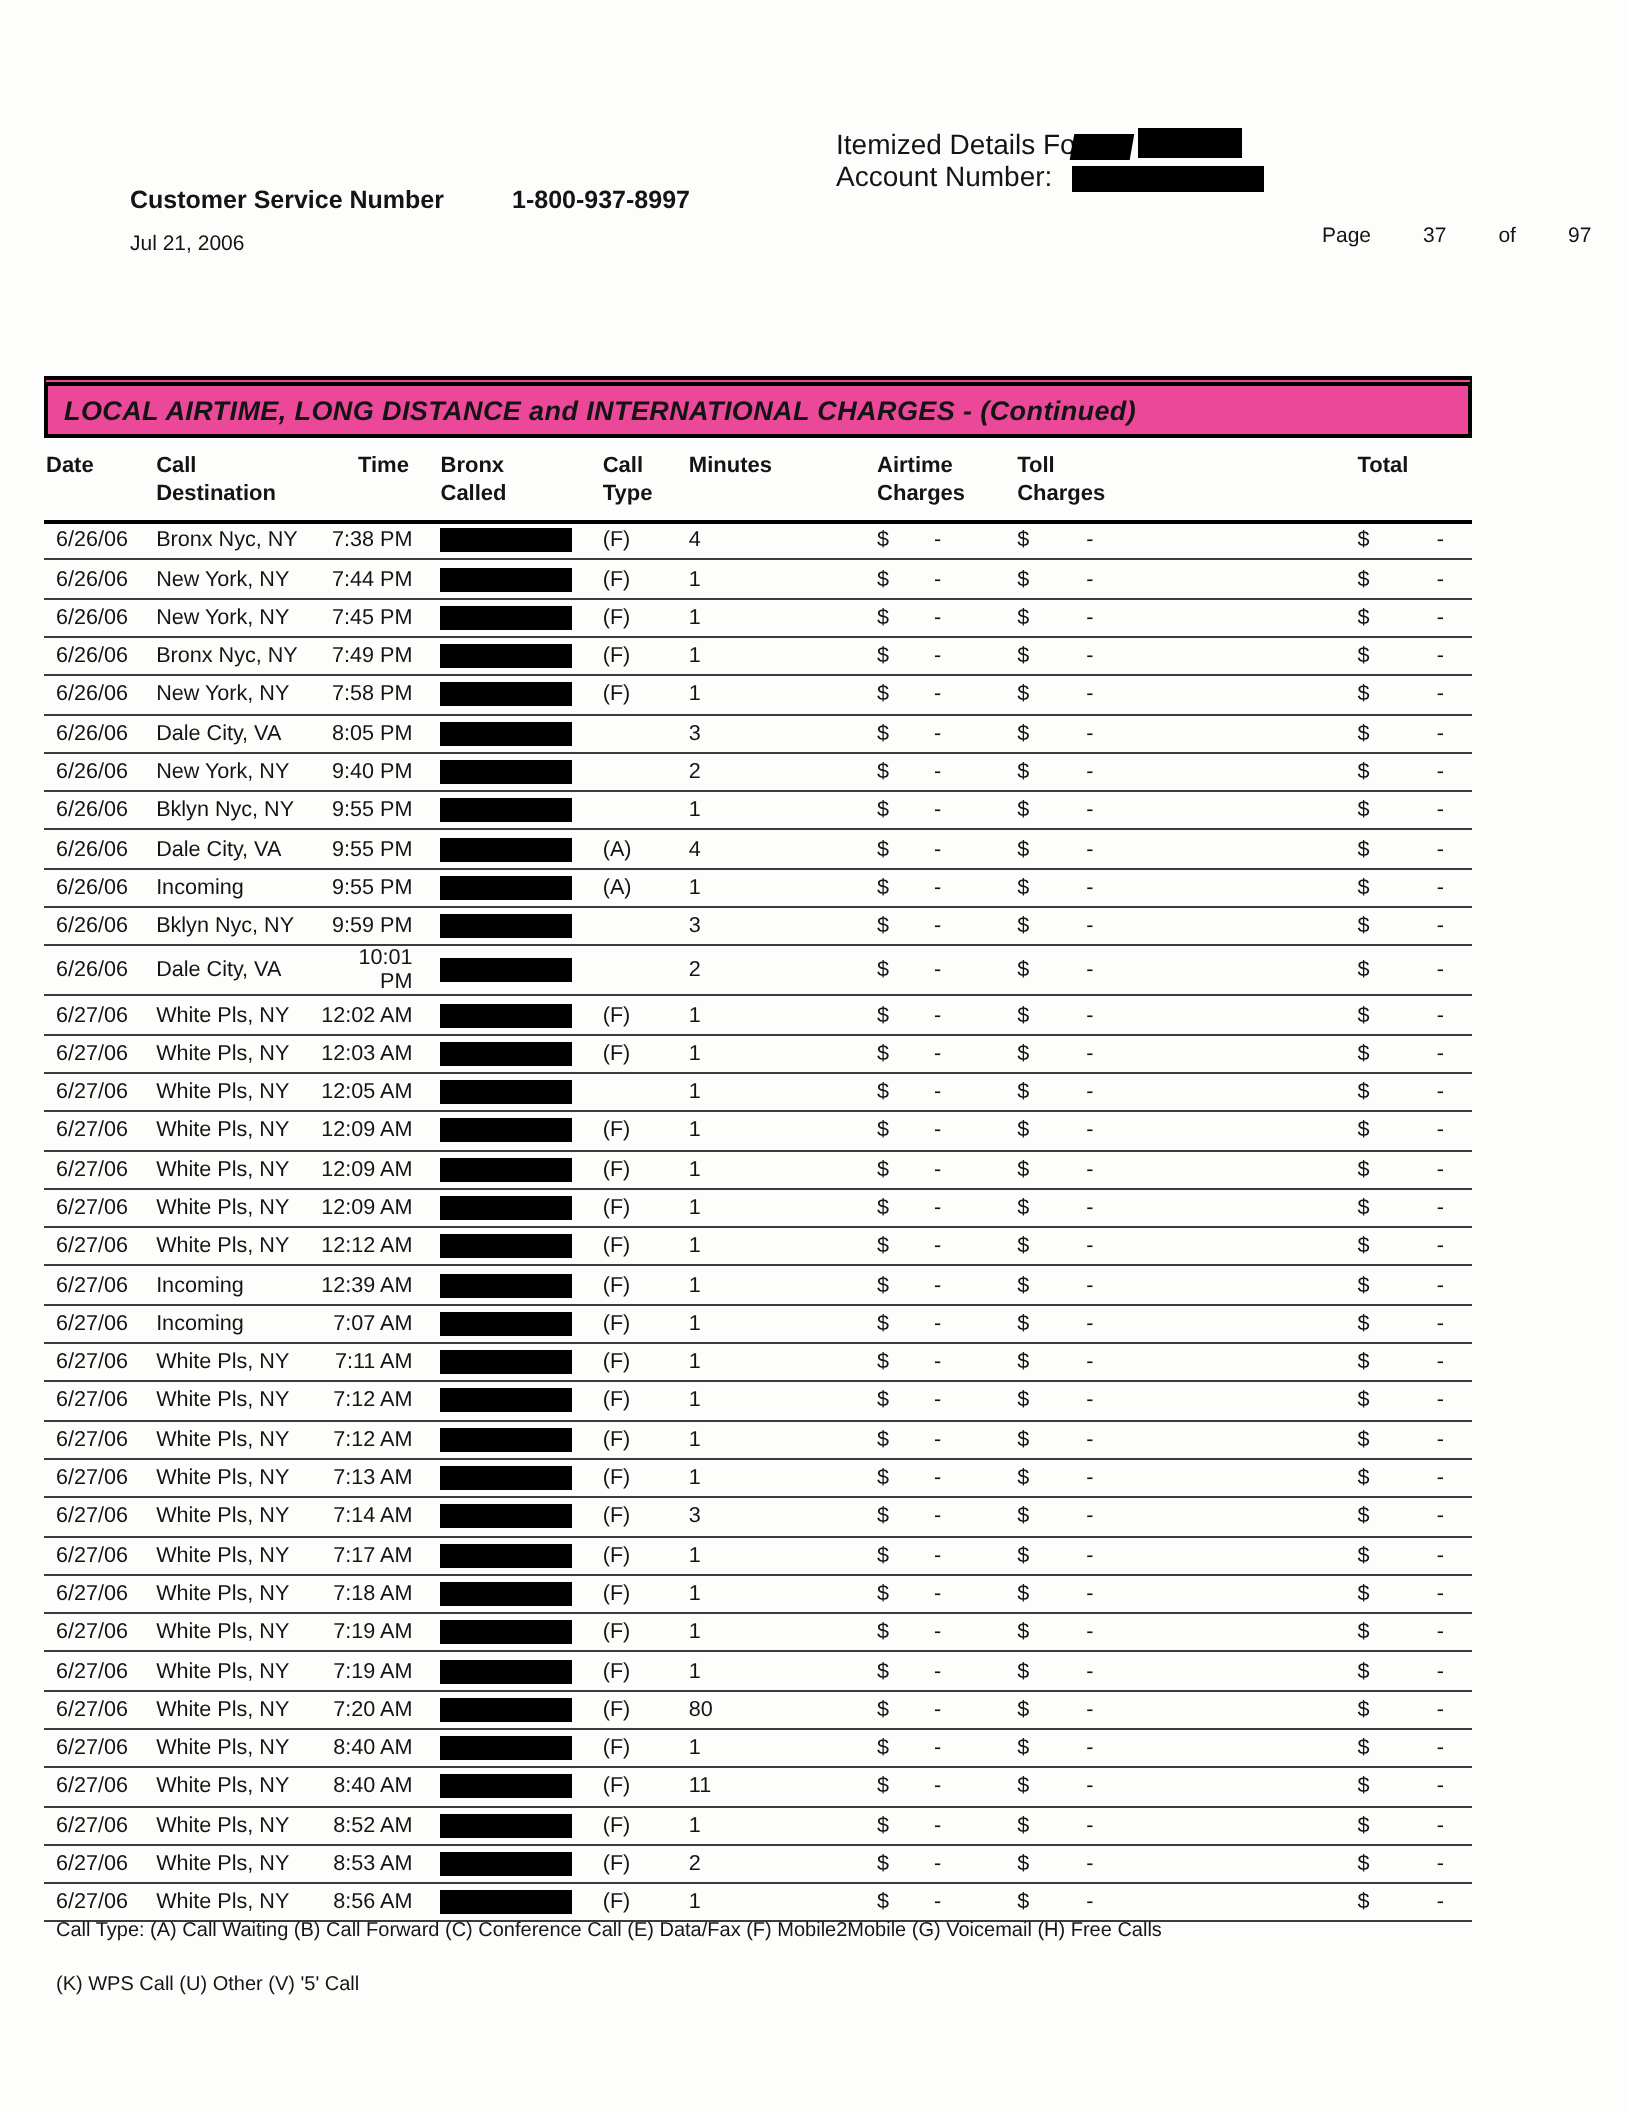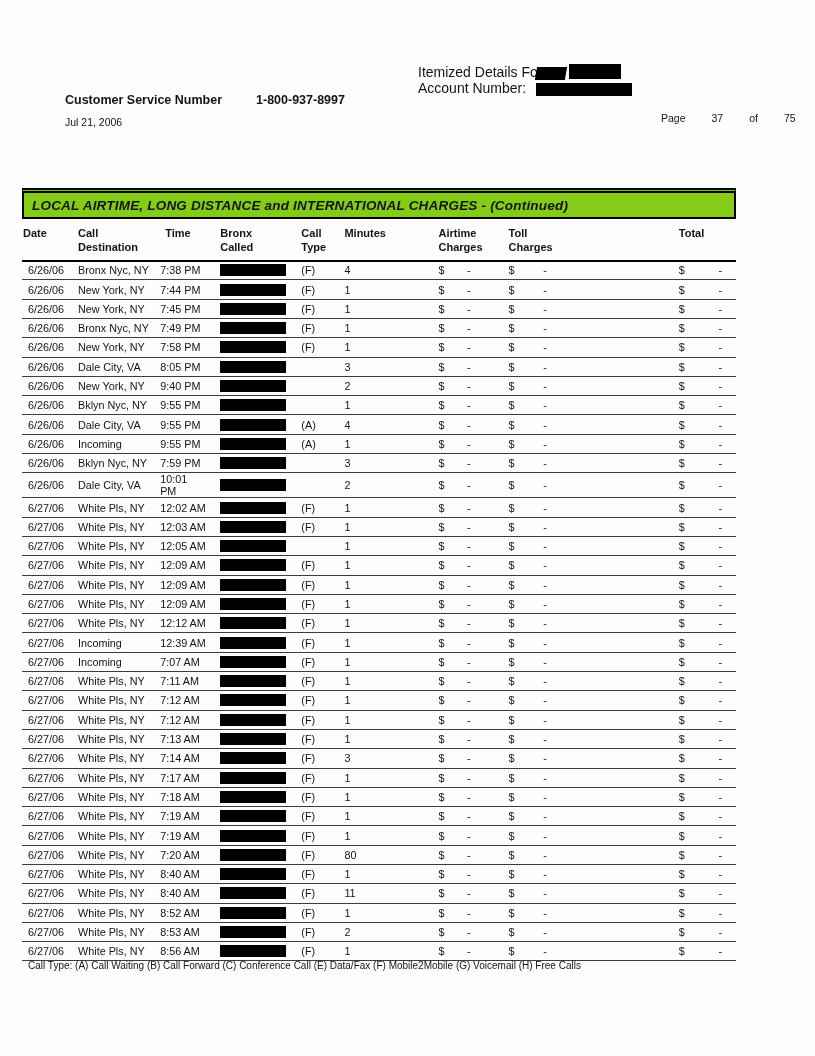--- a/index.html
+++ b/index.html
@@ -22,33 +22,33 @@
   .cs-number { margin-left:34px; }
   .date-block { position:absolute; left:65px; top:116px; font-size:10.5px; }
   .page-block { position:absolute; left:645px; top:112px; font-size:10.5px; }
   .page-block span { margin-right:10px;padding-left:16px; }
   .page-block span:last-child { margin-right:0; }
   
   .table-wrap { position:absolute; left:22px; top:188px; width:714px; }
   .table-title {
     border:2px solid #000; border-top:5px double #000;
     font-weight:bold; font-style:italic; font-size:13.5px;
-    padding:5px 8px 4px; letter-spacing:0.2px; background:#84cc16;
+    padding:5px 8px 4px; letter-spacing:0.2px; background:#ec4899;
   }
   table.calls { width:100%; border-collapse:collapse; table-layout:fixed; font-size:10.8px; }
   thead tr { border-bottom:2px solid #000; }
   th { font-weight:bold; text-align:left; vertical-align:top; padding-top:7px; padding-bottom:5px; font-size:11px; line-height:1.3; }
   th span { display:inline; }
   tbody td { height:19.3px; border-bottom:1px solid #3c3c3c; vertical-align:middle; padding:0; }
   
   th.c-date { padding-left:1px; }
   td.c-date { padding-left:6px; }
   td.c-dest, th.c-dest { padding-left:6px; }
-  th.c-time { padding-left:5px; }
-  td.c-time { text-align:left; padding-right:12px; }
+  th.c-time { padding-left:5px;text-align:center; }
+  td.c-time { text-align:right; padding-right:12px; }
   th.c-num { padding-left:2px; }
   td.c-num { padding-left:2px; }
   .redact-num { display:block; width:66px; height:12px; background:#000; }
   th.c-type, td.c-type { padding-left:9px; }
   th.c-min, td.c-min { text-align:left; padding-left:0; }
   td.charge .cur { float:left; }
   td.charge .amt { float:right; }
   td.c-air .cur { margin-left:0; }
   td.c-air .amt { margin-right:30px; }
   th.c-air { padding-left:0; }
@@ -76,21 +76,21 @@
     </div>
   </div>
 
   <div class="cs-block">
     <span>Customer Service Number</span><span class="cs-number">1-800-937-8997</span>
   </div>
 
   <div class="date-block">Jul 21, 2006</div>
 
   <div class="page-block">
-    <span>Page</span><span>37</span><span>of</span><span>75</span>
+    <span>Page</span><span>37</span><span>of</span><span>97</span>
   </div>
 
   <div class="table-wrap">
     <div class="table-title">LOCAL AIRTIME, LONG DISTANCE and INTERNATIONAL CHARGES  - (Continued)</div>
     <table class="calls">
       <colgroup>
         <col style="width:50px">
           <col style="width:88px">
           <col style="width:58px">
         <col style="width:74px">
@@ -330,21 +330,21 @@
               <span class="amt">-</span>
             </td>
             <td class="c-total charge">
               <span class="cur">$</span>
               <span class="amt">-</span>
             </td>
           </tr>
           <tr>
             <td class="c-date">6/26/06</td>
             <td class="c-dest">Bklyn Nyc, NY</td>
-            <td class="c-time">7:59 PM</td>
+            <td class="c-time">9:59 PM</td>
             <td class="c-num">
               <span class="redact-num"></span>
             </td>
             <td class="c-type"></td>
             <td class="c-min">3</td>
             <td class="c-air charge">
               <span class="cur">$</span>
               <span class="amt">-</span>
             </td>
             <td class="c-toll charge">
@@ -905,15 +905,16 @@
               <span class="cur">$</span>
               <span class="amt">-</span>
             </td>
           </tr>
         </tbody>
     </table>
   </div>
 
   <div class="footnotes">
     <div>Call Type: (A) Call Waiting (B) Call Forward (C) Conference Call (E) Data/Fax (F) Mobile2Mobile (G) Voicemail (H) Free Calls</div>
+    <div>(K) WPS Call (U) Other (V) '5' Call</div>
   </div>
 
 </div>
 
 </body></html>

